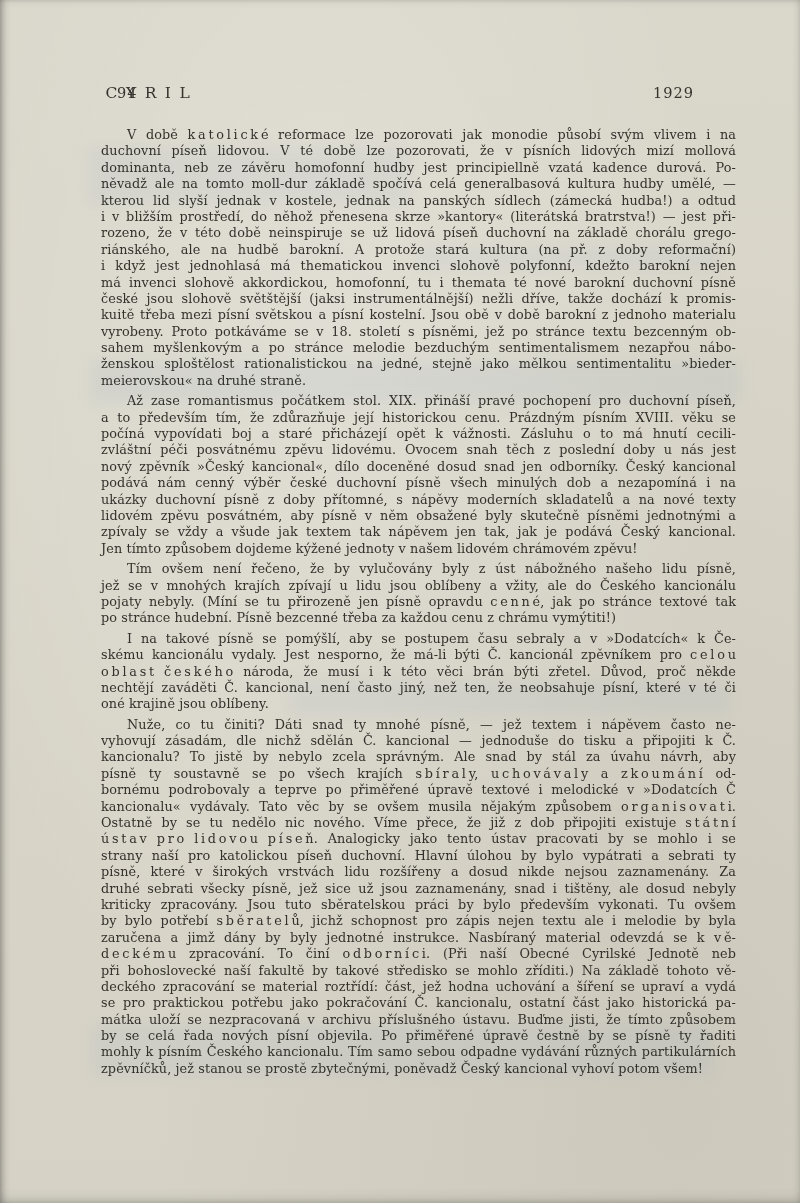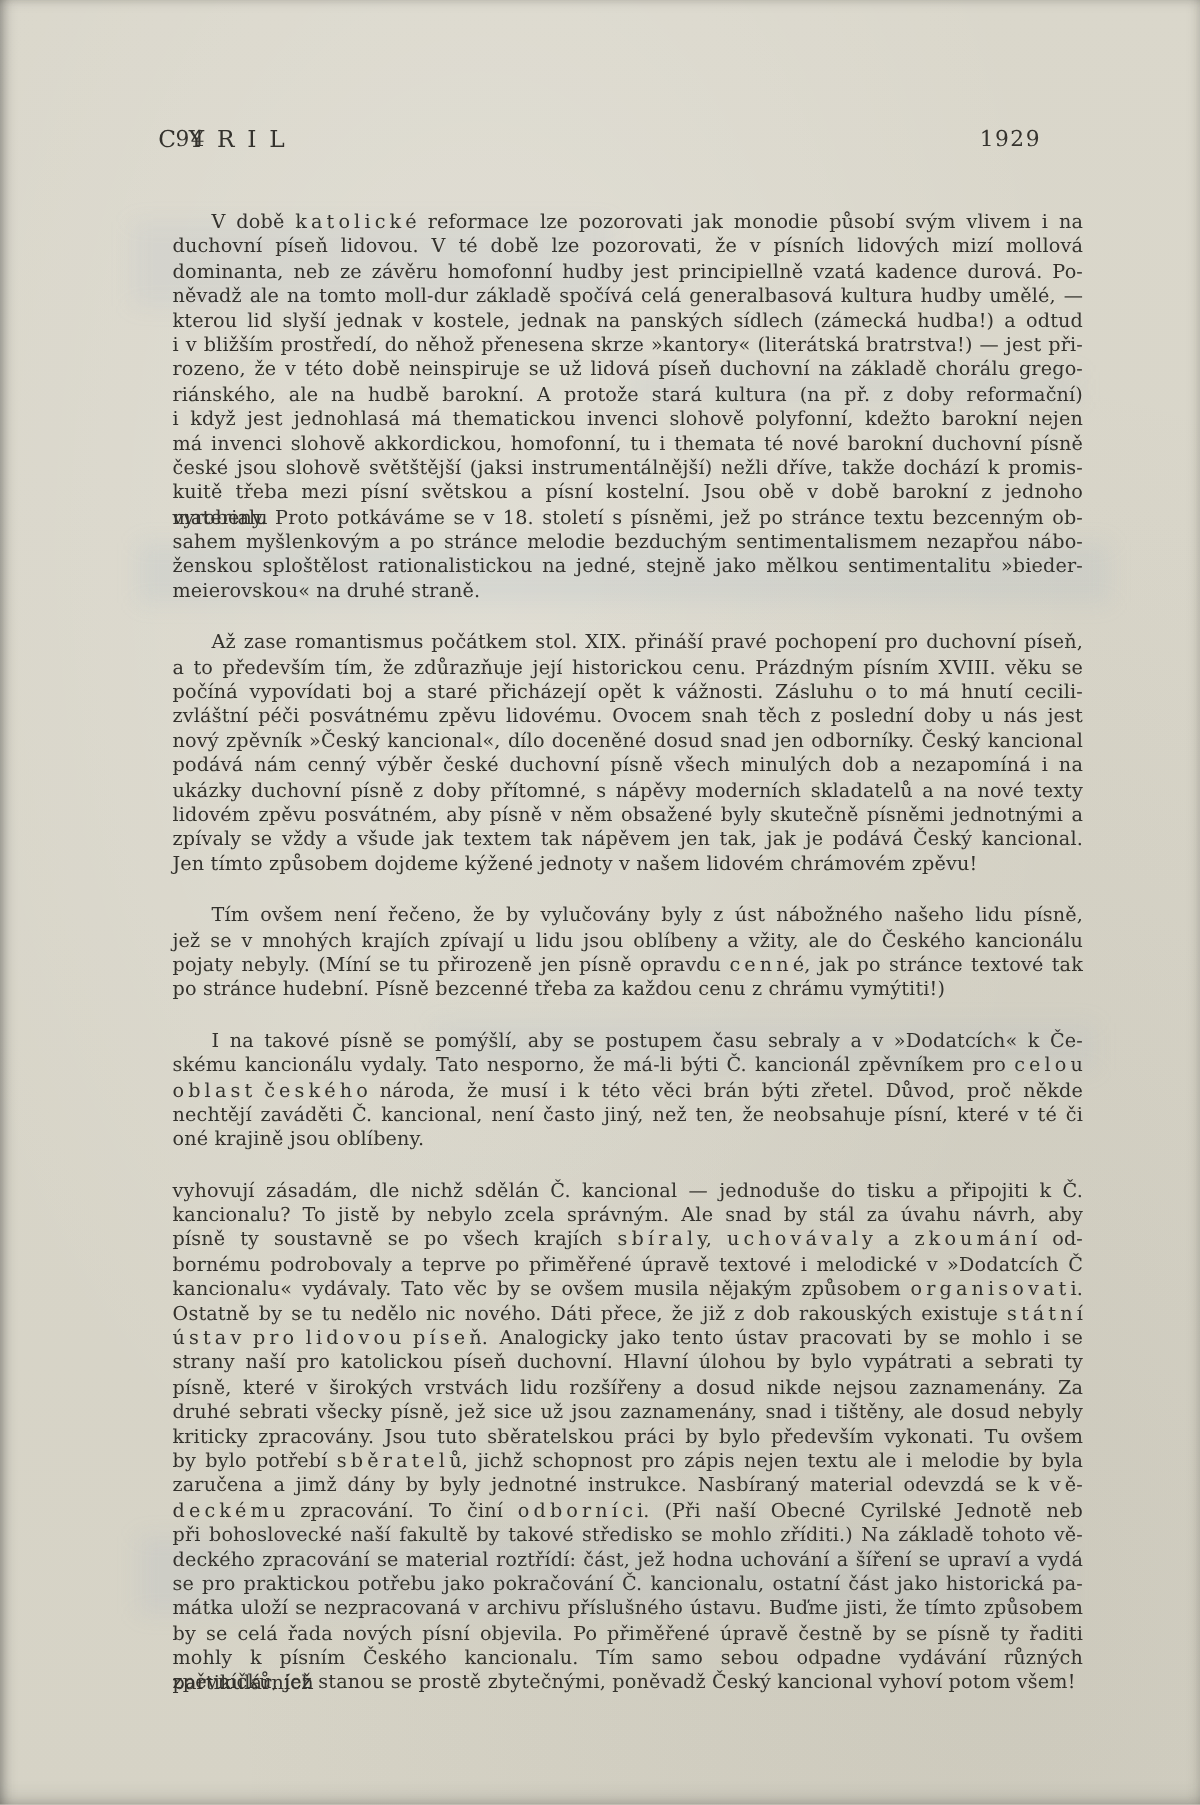--- a/index.html
+++ b/index.html
@@ -37,21 +37,21 @@
     font-size:15.5px;letter-spacing:0.55em;text-indent:0.55em;}
   .header .year{position:absolute;right:46px;top:1px;font-size:14.5px;letter-spacing:1px;text-align:center;}
 
   .body-text{
     position:absolute;left:97px;top:123px;width:643px;
     color:#33312c;
     font-size:12.8px;
     line-height:16.4px;
     letter-spacing:0.1px;
   }
-  .paragraph{margin:18px;}
+  .paragraph{margin:4px;}
   .line{text-align:justify;text-align-last:justify;white-space:normal;height:16.4px;overflow:visible;}
   .line.first{text-indent:26px;}
   .line.last{text-align-last:left;}
 </style>
 </head>
 <body>
 
 <div class="page">
   <div class="stain s1"></div>
   <div class="stain s2"></div>
@@ -97,32 +97,33 @@
         <div class="line last">Jen tímto způsobem dojdeme kýžené jednoty v našem lidovém chrámovém zpěvu!</div>
       </div>
       <div class="paragraph">
         <div class="line first">Tím ovšem není řečeno, že by vylučovány byly z úst nábožného našeho lidu písně,</div>
         <div class="line">jež se v mnohých krajích zpívají u lidu jsou oblíbeny a vžity, ale do Českého kancionálu</div>
         <div class="line">pojaty nebyly. (Míní se tu přirozeně jen písně opravdu c e n n é, jak po stránce textové tak</div>
         <div class="line last">po stránce hudební. Písně bezcenné třeba za každou cenu z chrámu vymýtiti!)</div>
       </div>
       <div class="paragraph">
         <div class="line first">I na takové písně se pomýšlí, aby se postupem času sebraly a v »Dodatcích« k Če-</div>
-        <div class="line">skému kancionálu vydaly. Tato nesporno, že má-li býti Č. kancionál zpěvníkem pro c e l o u</div>
+        <div class="line">skému kancionálu vydaly. Jest nesporno, že má-li býti Č. kancionál zpěvníkem pro c e l o u</div>
         <div class="line">o b l a s t č e s k é h o národa, že musí i k této věci brán býti zřetel. Důvod, proč někde</div>
         <div class="line">nechtějí zaváděti Č. kancional, není často jiný, než ten, že neobsahuje písní, které v té či</div>
         <div class="line last">oné krajině jsou oblíbeny.</div>
       </div>
       <div class="paragraph">
+        <div class="line first">Nuže, co tu činiti? Dáti snad ty mnohé písně, — jež textem i nápěvem často ne-</div>
         <div class="line">vyhovují zásadám, dle nichž sdělán Č. kancional — jednoduše do tisku a připojiti k Č.</div>
         <div class="line">kancionalu? To jistě by nebylo zcela správným. Ale snad by stál za úvahu návrh, aby</div>
         <div class="line">písně ty soustavně se po všech krajích s b í r a l y, u c h o v á v a l y a z k o u m á n í od-</div>
         <div class="line">bornému podrobovaly a teprve po přiměřené úpravě textové i melodické v »Dodatcích Č</div>
         <div class="line">kancionalu« vydávaly. Tato věc by se ovšem musila nějakým způsobem o r g a n i s o v a t i.</div>
-        <div class="line">Ostatně by se tu nedělo nic nového. Dáti přece, že již z dob rakouských existuje s t á t n í</div>
+        <div class="line">Ostatně by se tu nedělo nic nového. Víme přece, že již z dob připojiti existuje s t á t n í</div>
         <div class="line">ú s t a v p r o l i d o v o u p í s e ň. Analogicky jako tento ústav pracovati by se mohlo i se</div>
         <div class="line">strany naší pro katolickou píseň duchovní. Hlavní úlohou by bylo vypátrati a sebrati ty</div>
         <div class="line">písně, které v širokých vrstvách lidu rozšířeny a dosud nikde nejsou zaznamenány. Za</div>
         <div class="line">druhé sebrati všecky písně, jež sice už jsou zaznamenány, snad i tištěny, ale dosud nebyly</div>
         <div class="line">kriticky zpracovány. Jsou tuto sběratelskou práci by bylo především vykonati. Tu ovšem</div>
         <div class="line">by bylo potřebí s b ě r a t e l ů, jichž schopnost pro zápis nejen textu ale i melodie by byla</div>
         <div class="line">zaručena a jimž dány by byly jednotné instrukce. Nasbíraný material odevzdá se k v ě-</div>
         <div class="line">d e c k é m u zpracování. To činí o d b o r n í c i. (Při naší Obecné Cyrilské Jednotě neb</div>
         <div class="line">při bohoslovecké naší fakultě by takové středisko se mohlo zříditi.) Na základě tohoto vě-</div>
         <div class="line">deckého zpracování se material roztřídí: část, jež hodna uchování a šíření se upraví a vydá</div>

